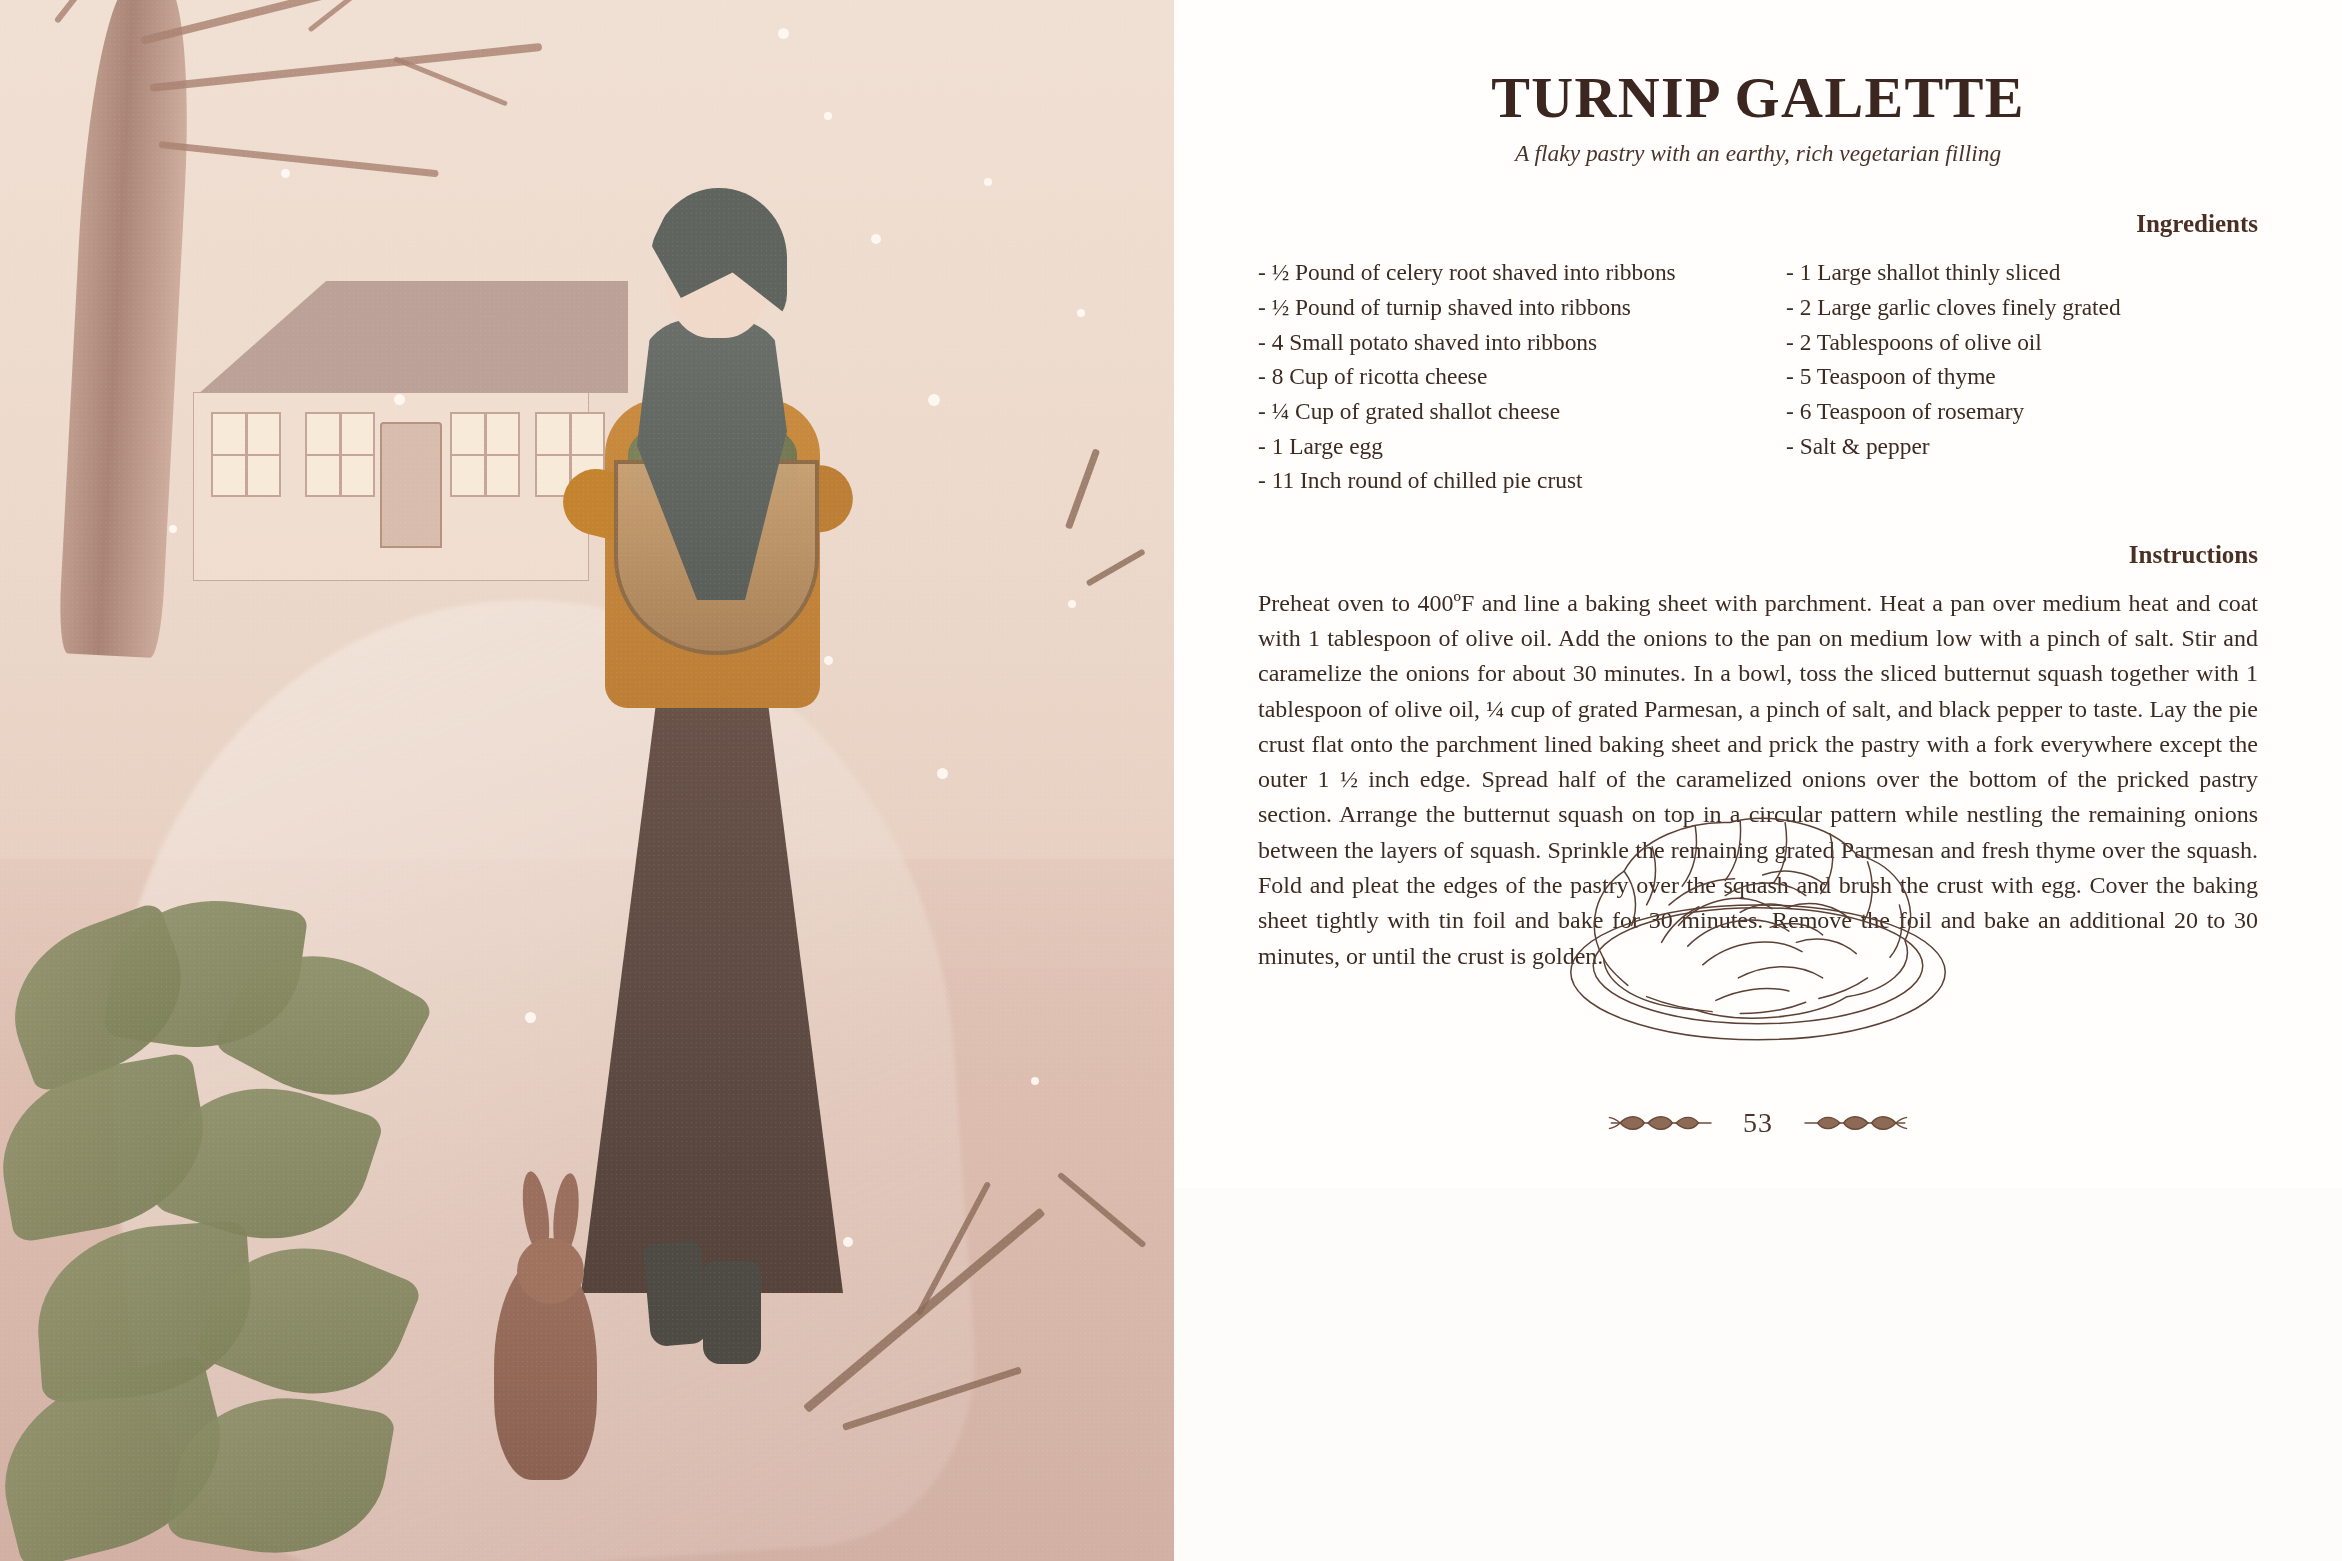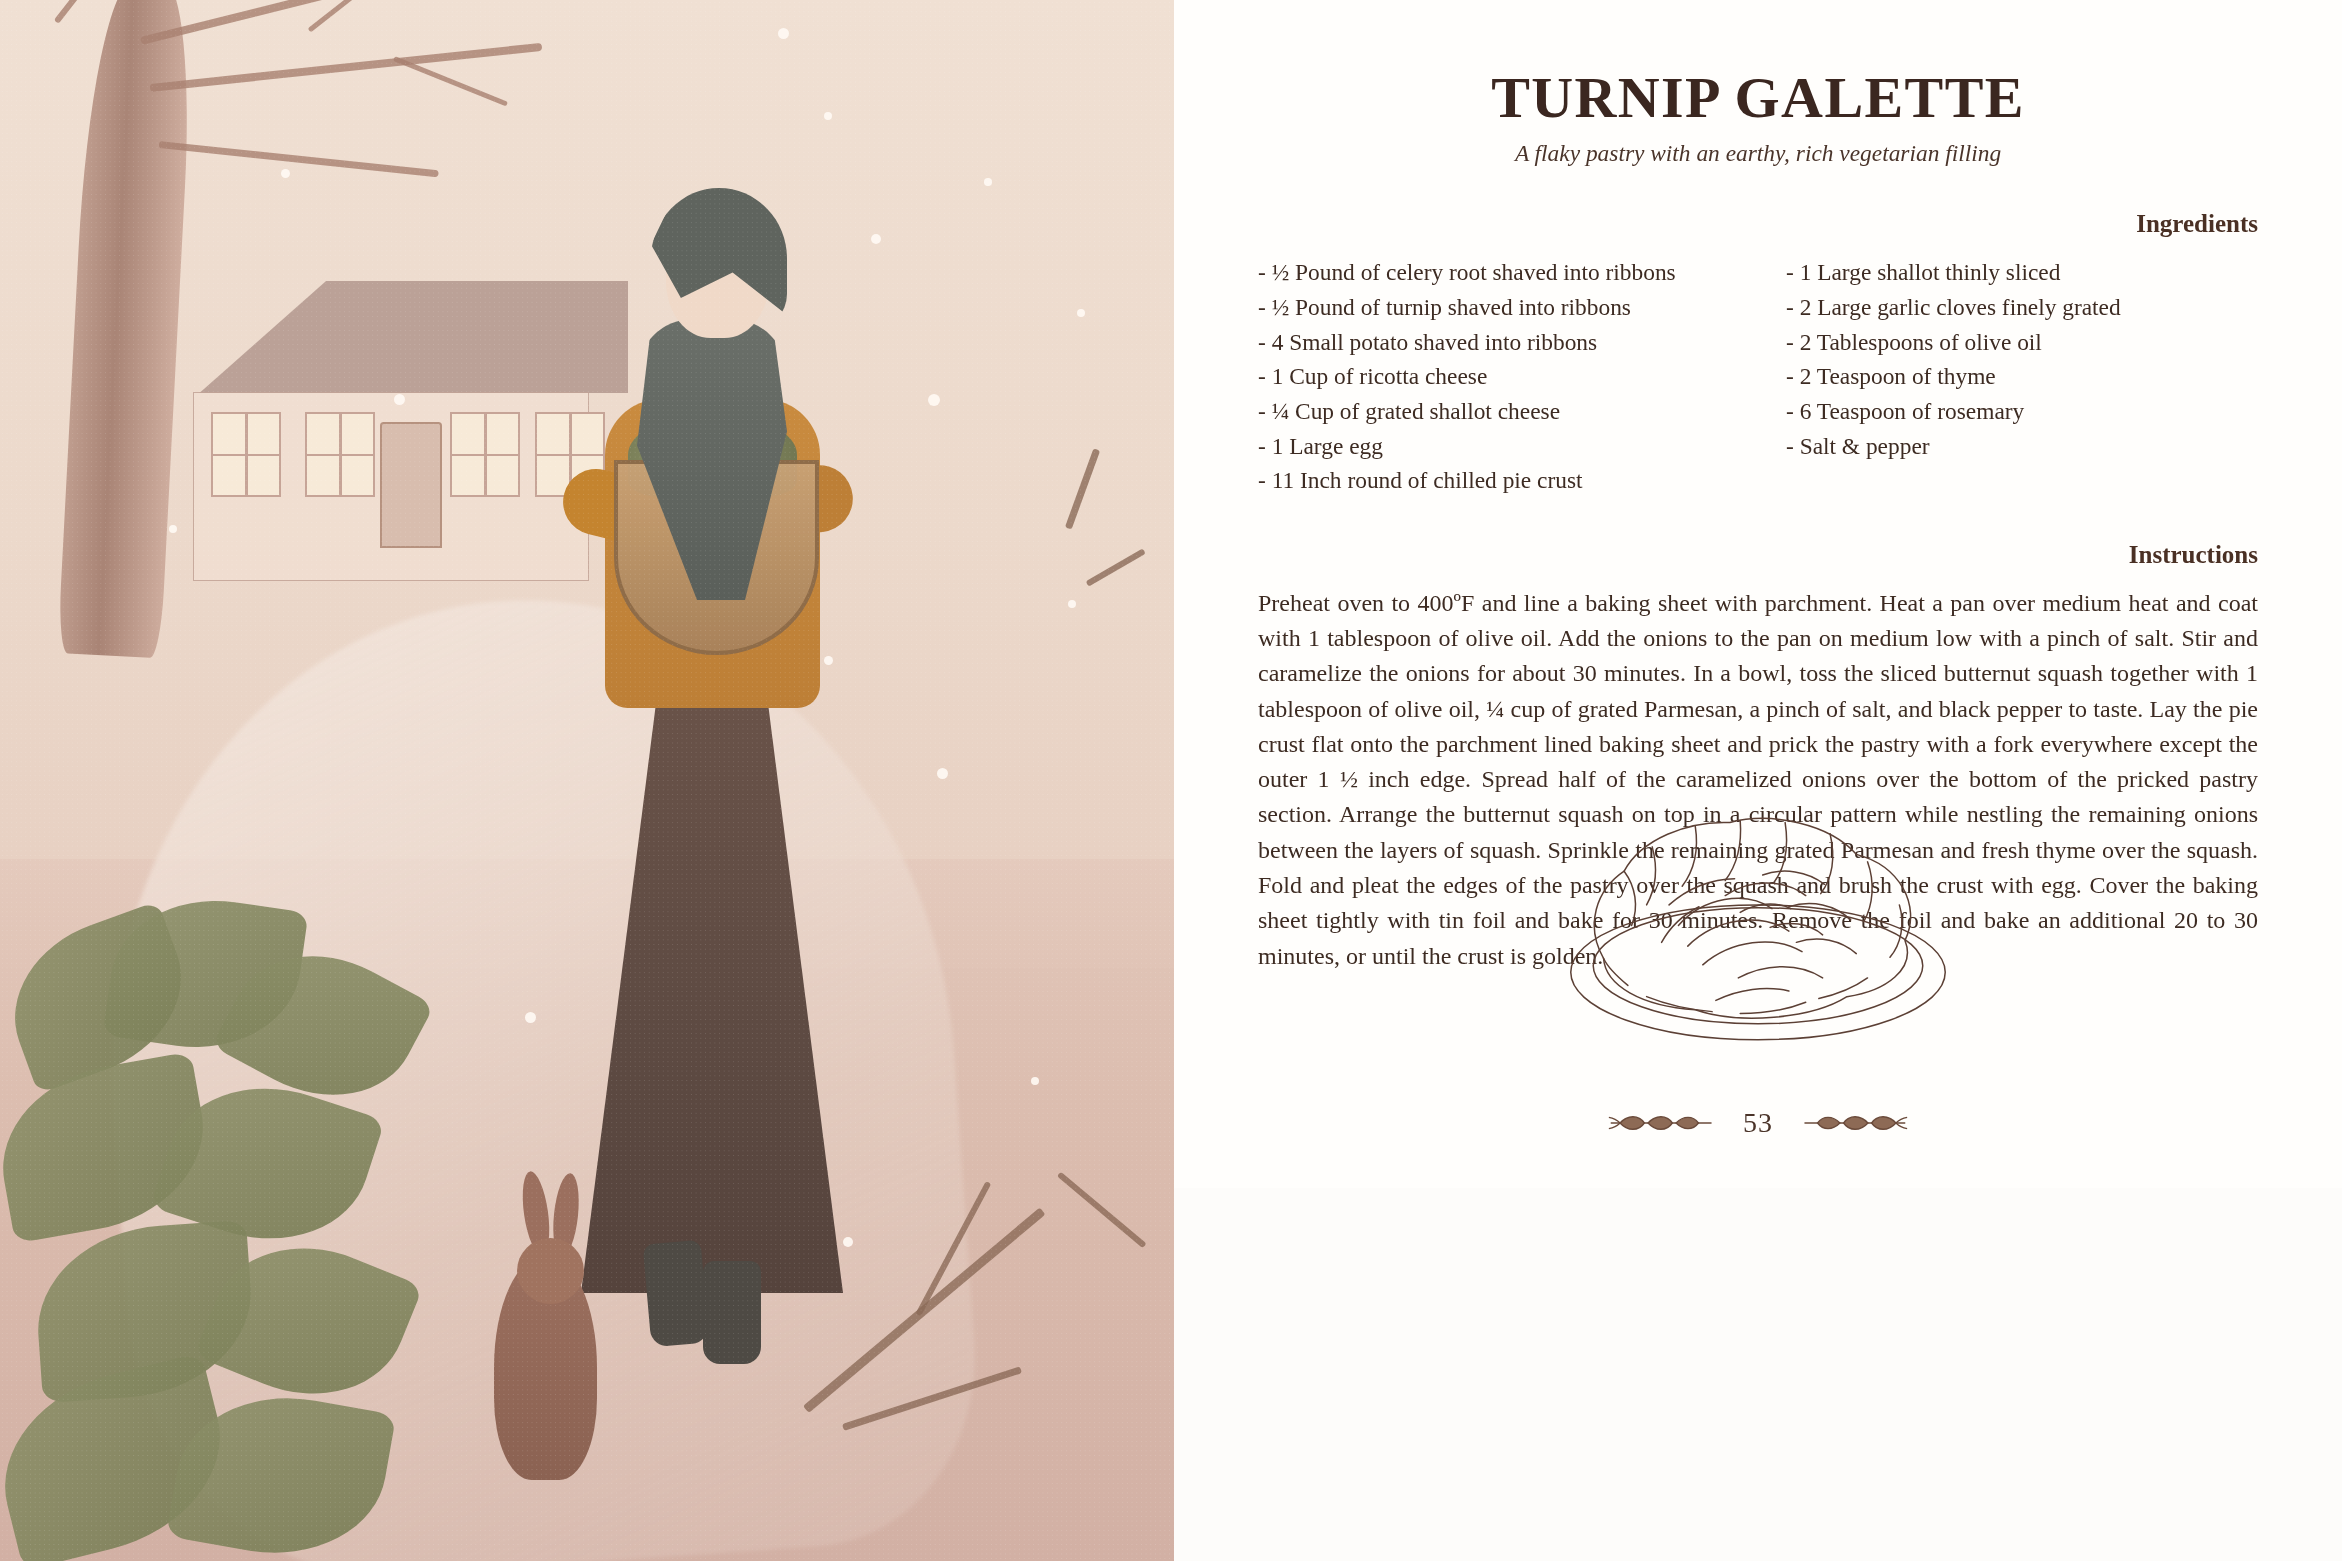--- a/index.html
+++ b/index.html
@@ -383,30 +383,30 @@
       <div class="title">TURNIP GALETTE</div>
       <div class="subtitle">A flaky pastry with an earthy, rich vegetarian filling</div>
 
       <div class="section-heading">Ingredients</div>
 
       <div class="ing-cols">
         <div class="ing-col">
           <div class="ing-item">- ½ Pound of celery root shaved into ribbons</div>
           <div class="ing-item">- ½ Pound of turnip shaved into ribbons</div>
           <div class="ing-item">- 4 Small potato shaved into ribbons</div>
-          <div class="ing-item">- 1 Cup of ricotta cheese</div>
+          <div class="ing-item">- 8 Cup of ricotta cheese</div>
           <div class="ing-item">- ¼ Cup of grated shallot cheese</div>
           <div class="ing-item">- 1 Large egg</div>
           <div class="ing-item">- 11 Inch round of chilled pie crust</div>
         </div>
         <div class="ing-col">
           <div class="ing-item">- 1 Large shallot thinly sliced</div>
           <div class="ing-item">- 2 Large garlic cloves finely grated</div>
           <div class="ing-item">- 2 Tablespoons of olive oil</div>
-          <div class="ing-item">- 2 Teaspoon of thyme</div>
+          <div class="ing-item">- 5 Teaspoon of thyme</div>
           <div class="ing-item">- 6 Teaspoon of rosemary</div>
           <div class="ing-item">- Salt &amp; pepper</div>
         </div>
       </div>
 
       <div class="section-heading">Instructions</div>
       <div class="instructions-body">Preheat oven to 400ºF and line a baking sheet with parchment. Heat a pan over medium heat and coat with 1 tablespoon of olive oil. Add the onions to the pan on medium low with a pinch of salt. Stir and caramelize the onions for about 30 minutes. In a bowl, toss the sliced butternut squash together with 1 tablespoon of olive oil, ¼ cup of grated Parmesan, a pinch of salt, and black pepper to taste. Lay the pie crust flat onto the parchment lined baking sheet and prick the pastry with a fork everywhere except the outer 1 ½ inch edge. Spread half of the caramelized onions over the bottom of the pricked pastry section. Arrange the butternut squash on top in a circular pattern while nestling the remaining  onions between the layers of squash. Sprinkle the remaining grated Parmesan and fresh thyme over the squash. Fold and pleat the edges of the pastry over the squash and brush the crust with egg. Cover the baking sheet tightly with tin foil and bake for 30 minutes. Remove the foil and bake an additional 20 to 30 minutes, or until the crust is golden.</div>
     </div>
 
     <div class="galette-wrap">

